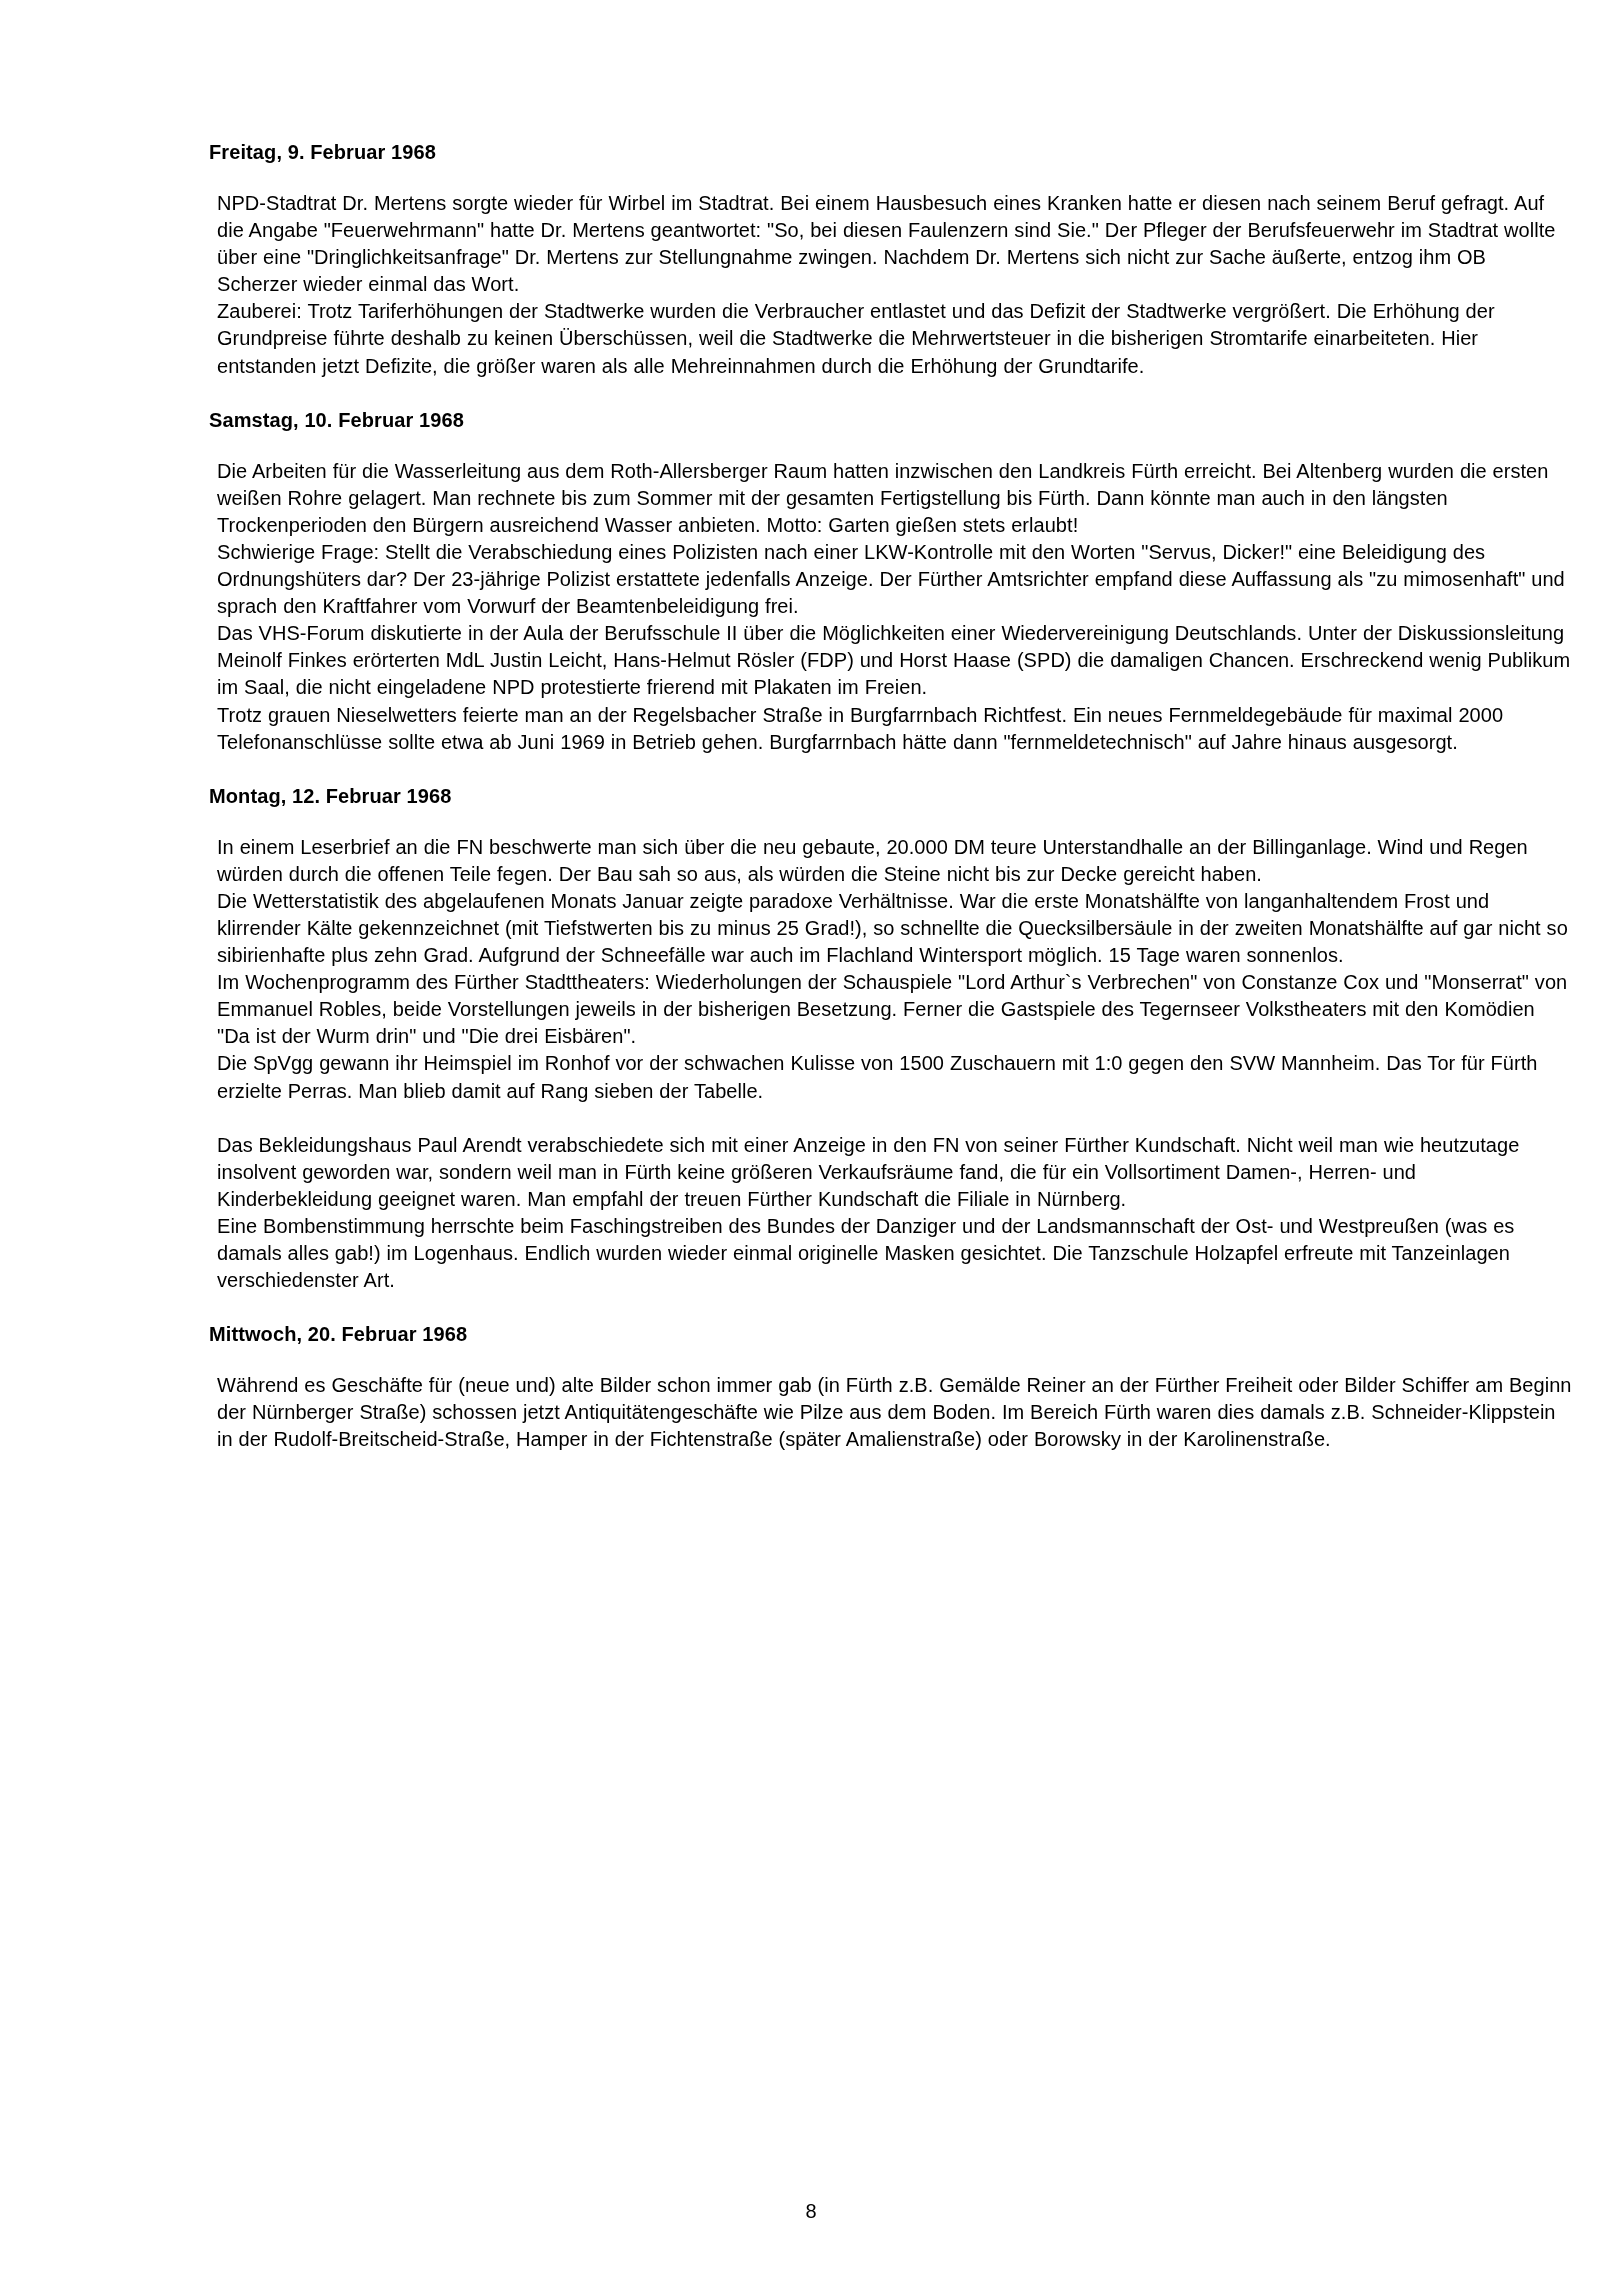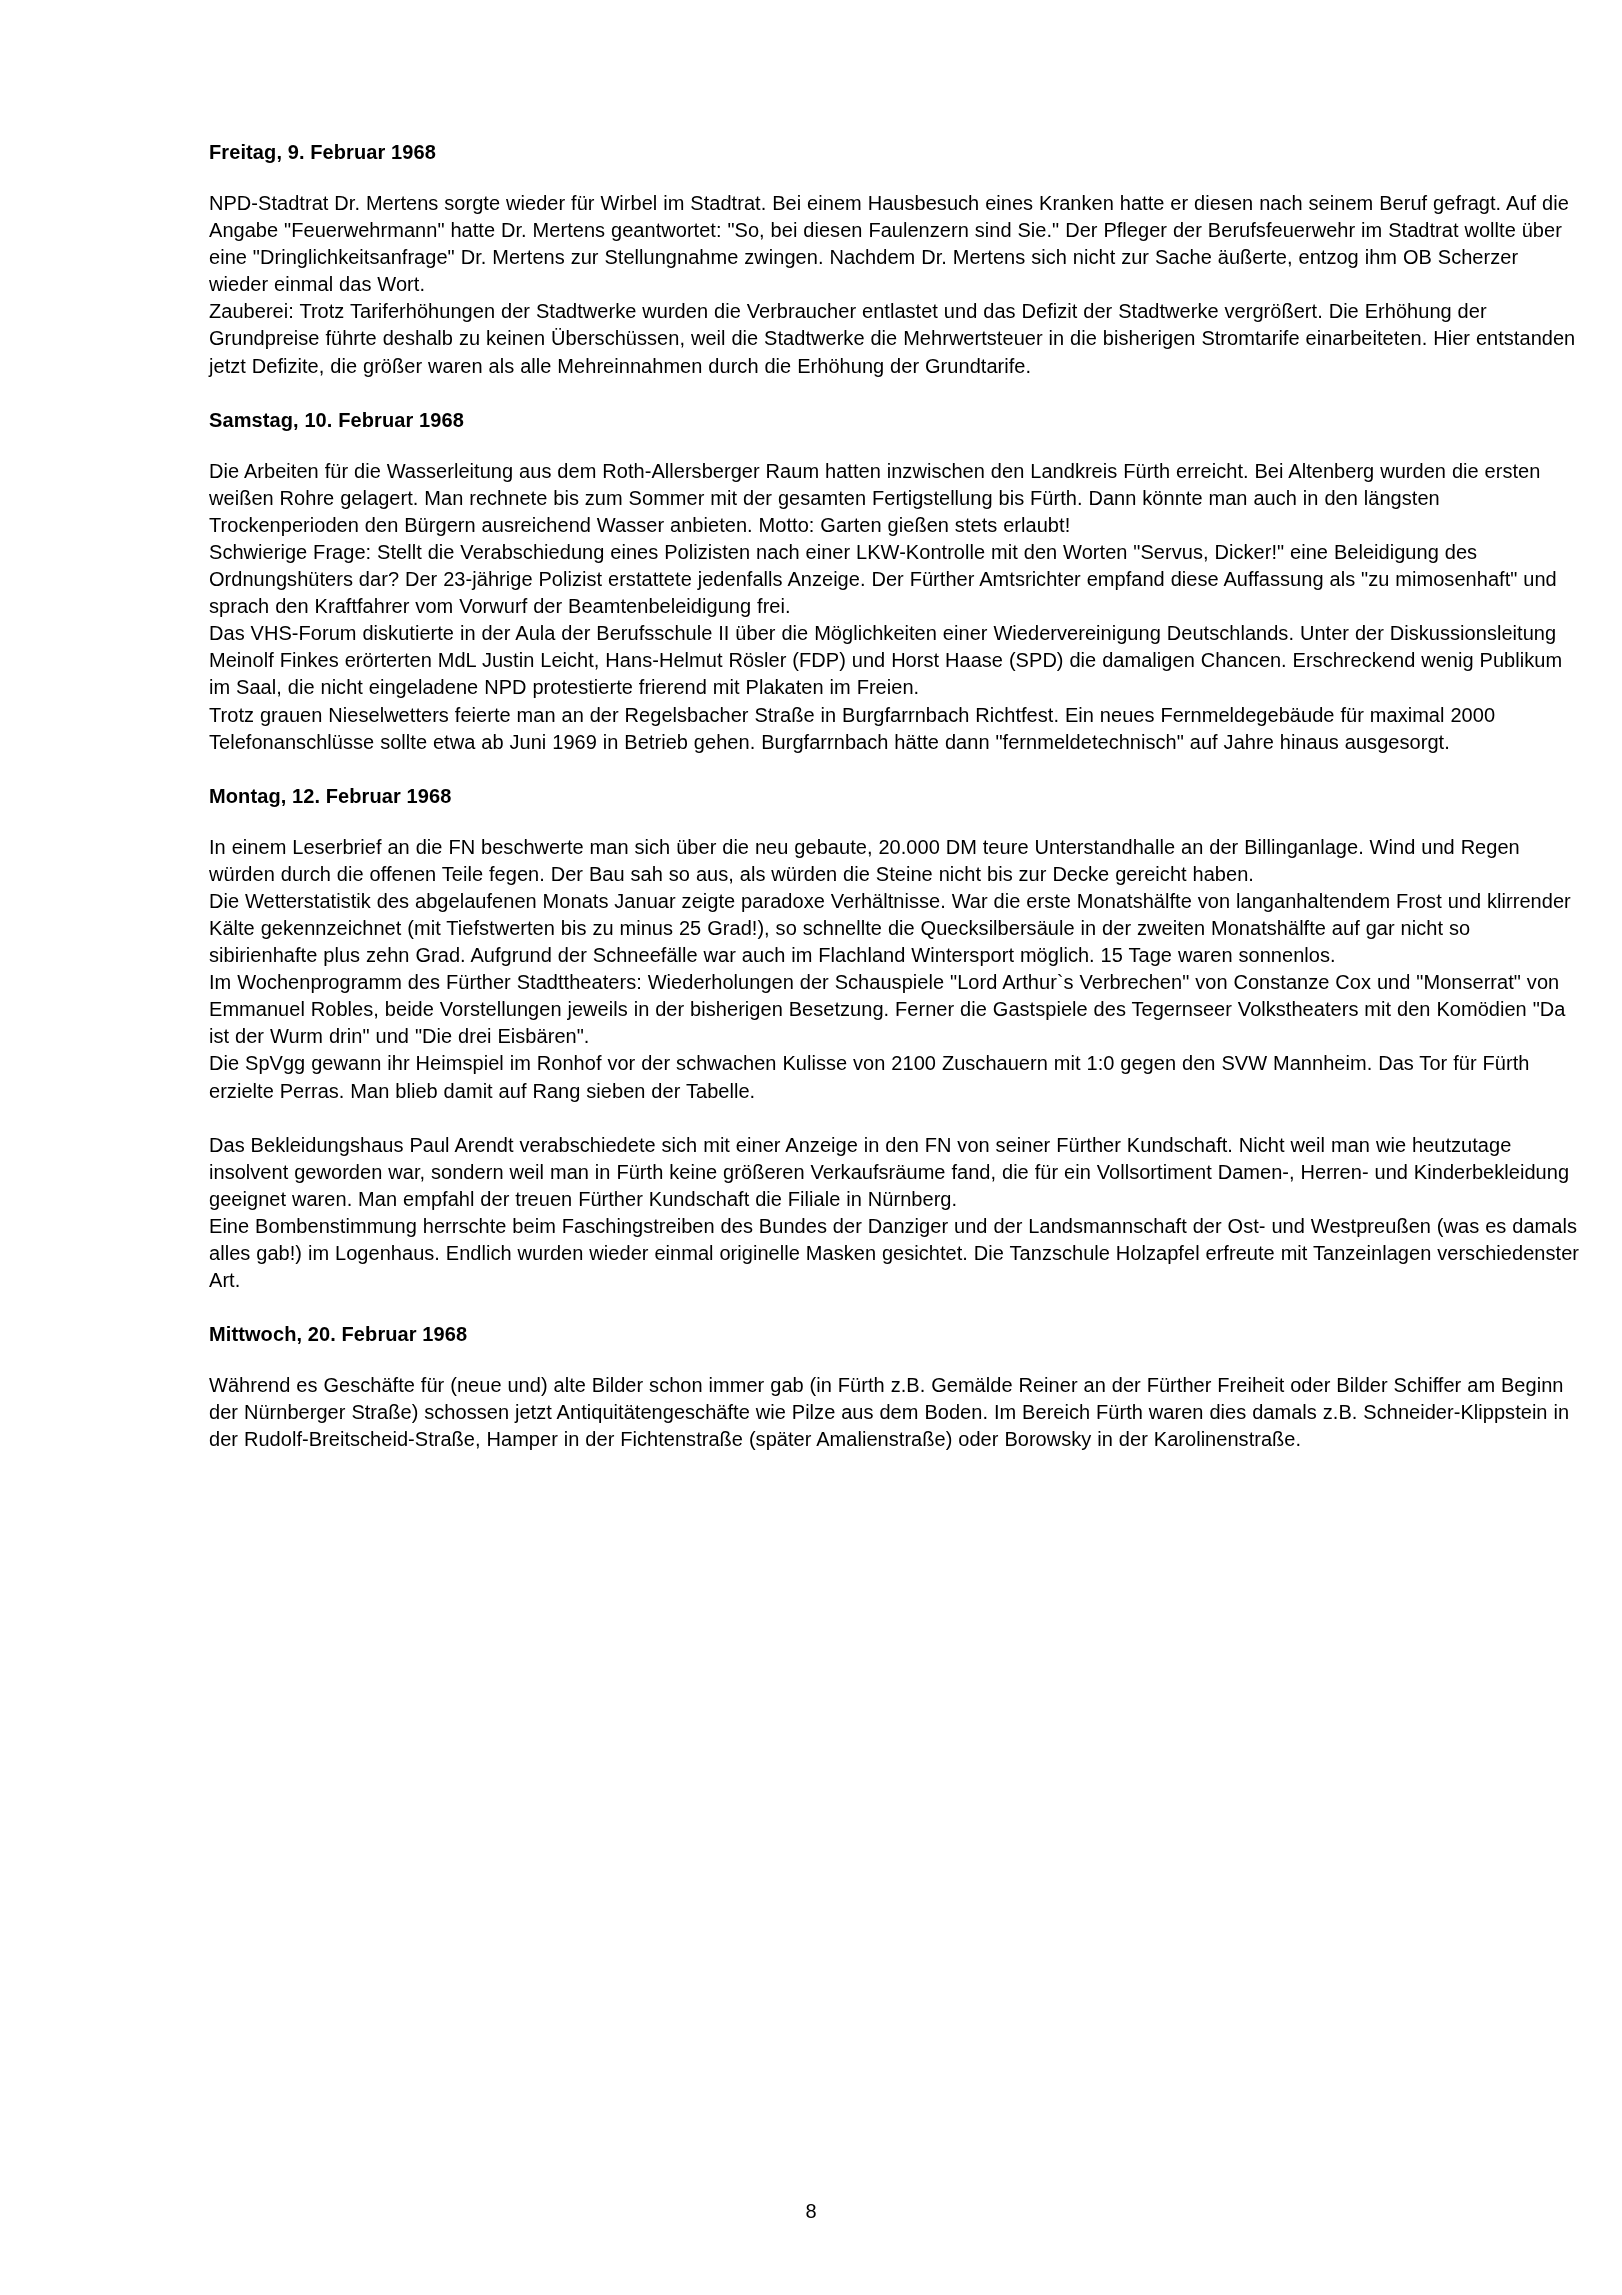--- a/index.html
+++ b/index.html
@@ -38,21 +38,21 @@
   }
   .para {
     font-size: 20px;
     line-height: 1.355;
     margin: 0;
     text-align: left;
     letter-spacing: 0.04px;
     word-spacing: 0.3px;
   }
   .body-block {
-    margin: 0;
+    margin: 8px;
   }
   .page-number {
     position: absolute;
     left: 0;
     right: 0;
     bottom: 71px;
     text-align: center;
     font-size: 20px;
     line-height: 1.3;
   }
@@ -84,21 +84,21 @@
         <p class="para">Trotz grauen Nieselwetters feierte man an der Regelsbacher Straße in Burgfarrnbach Richtfest. Ein neues Fernmeldegebäude für maximal 2000 Telefonanschlüsse sollte etwa ab Juni 1969 in Betrieb gehen. Burgfarrnbach hätte dann "fernmeldetechnisch" auf Jahre hinaus ausgesorgt.</p>
       </div>
     </div>
 
     <div class="section">
       <h2 class="day-heading">Montag, 12. Februar 1968</h2>
       <div class="body-block">
         <p class="para">In einem Leserbrief an die FN beschwerte man sich über die neu gebaute, 20.000 DM teure Unterstandhalle an der Billinganlage. Wind und Regen würden durch die offenen Teile fegen. Der Bau sah so aus, als würden die Steine nicht bis zur Decke gereicht haben.</p>
         <p class="para">Die Wetterstatistik des abgelaufenen Monats Januar zeigte paradoxe Verhältnisse. War die erste Monatshälfte von langanhaltendem Frost und klirrender Kälte gekennzeichnet (mit Tiefstwerten bis zu minus 25 Grad!), so schnellte die Quecksilbersäule in der zweiten Monatshälfte auf gar nicht so sibirienhafte plus zehn Grad. Aufgrund der Schneefälle war auch im Flachland Wintersport möglich. 15 Tage waren sonnenlos.</p>
         <p class="para">Im Wochenprogramm des Fürther Stadttheaters: Wiederholungen der Schauspiele "Lord Arthur`s Verbrechen" von Constanze Cox und "Monserrat" von Emmanuel Robles, beide Vorstellungen jeweils in der bisherigen Besetzung. Ferner die Gastspiele des Tegernseer Volkstheaters mit den Komödien "Da ist der Wurm drin" und "Die drei Eisbären".</p>
-        <p class="para">Die SpVgg gewann ihr Heimspiel im Ronhof vor der schwachen Kulisse von 2100 Zuschauern mit 1:0 gegen den SVW Mannheim. Das Tor für Fürth erzielte Perras. Man blieb damit auf Rang sieben der Tabelle.</p>
+        <p class="para">Die SpVgg gewann ihr Heimspiel im Ronhof vor der schwachen Kulisse von 1500 Zuschauern mit 1:0 gegen den SVW Mannheim. Das Tor für Fürth erzielte Perras. Man blieb damit auf Rang sieben der Tabelle.</p>
       </div>
     </div>
 
     <div class="section">
       <div class="body-block">
         <p class="para">Das Bekleidungshaus Paul Arendt verabschiedete sich mit einer Anzeige in den FN von seiner Fürther Kundschaft. Nicht weil man wie heutzutage insolvent geworden war, sondern weil man in Fürth keine größeren Verkaufsräume fand, die für ein Vollsortiment Damen-, Herren- und Kinderbekleidung geeignet waren. Man empfahl der treuen Fürther Kundschaft die Filiale in Nürnberg.</p>
         <p class="para">Eine Bombenstimmung herrschte beim Faschingstreiben des Bundes der Danziger und der Landsmannschaft der Ost- und Westpreußen (was es damals alles gab!)  im Logenhaus. Endlich wurden wieder einmal originelle Masken gesichtet. Die Tanzschule Holzapfel erfreute mit Tanzeinlagen verschiedenster Art.</p>
       </div>
     </div>
 

